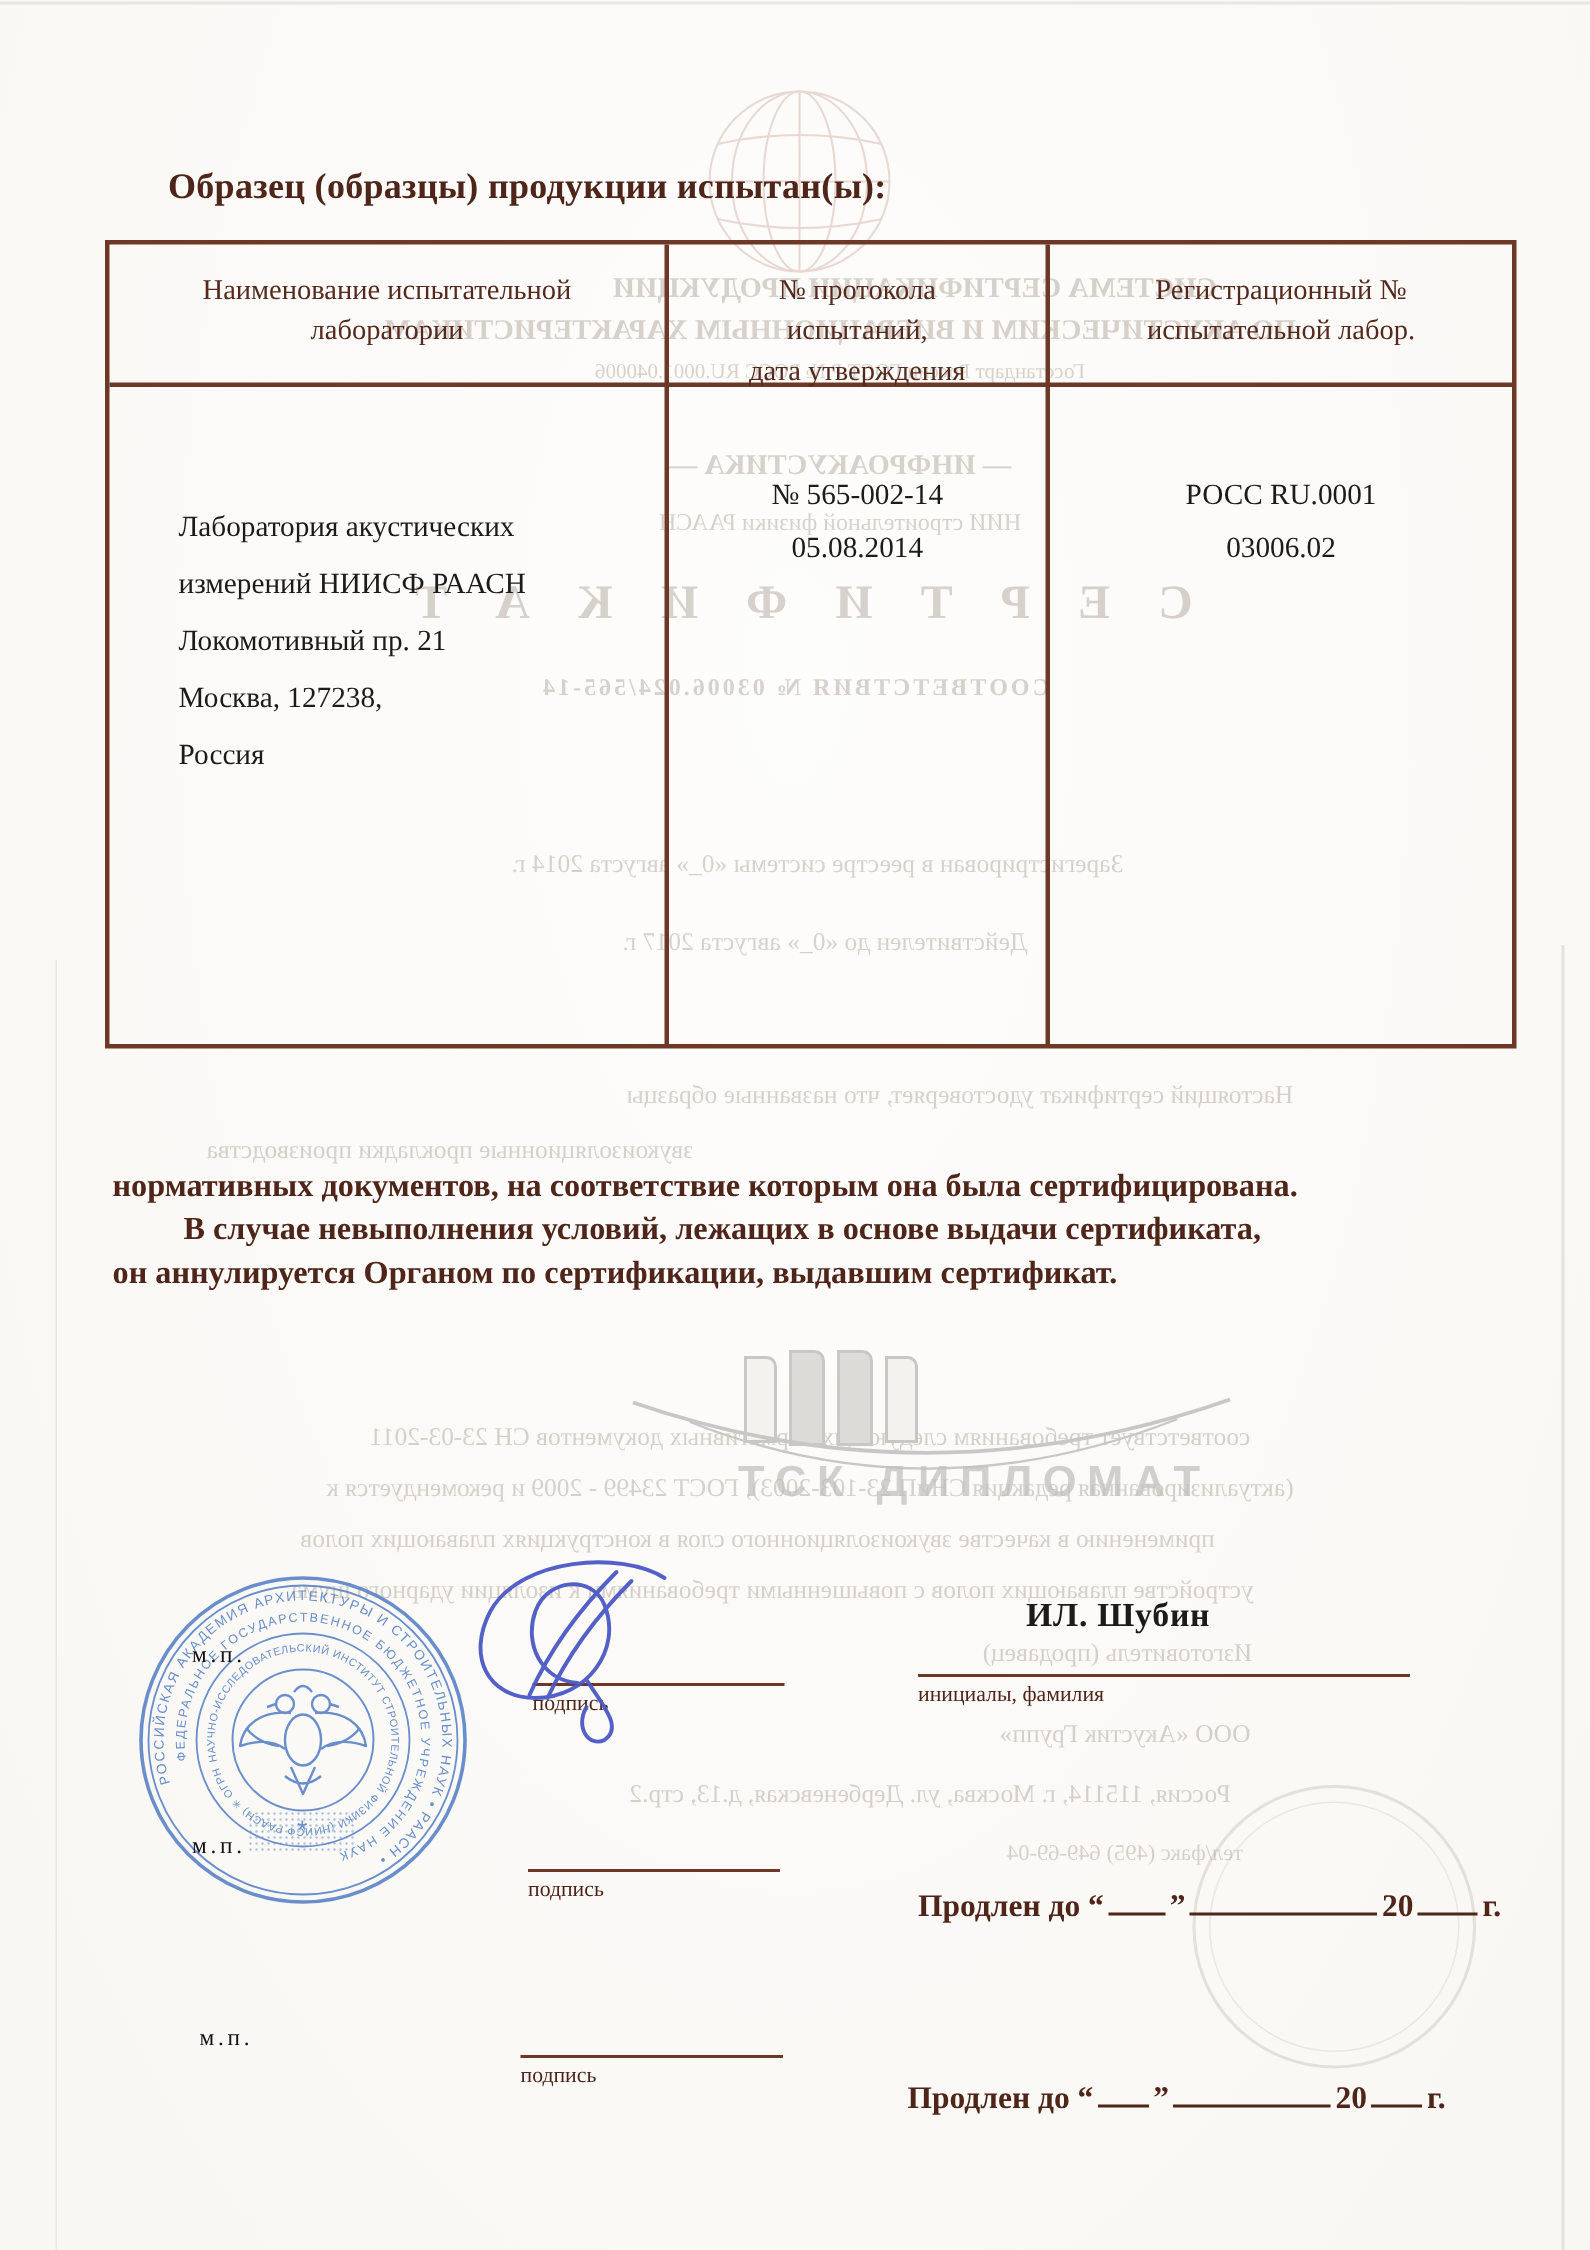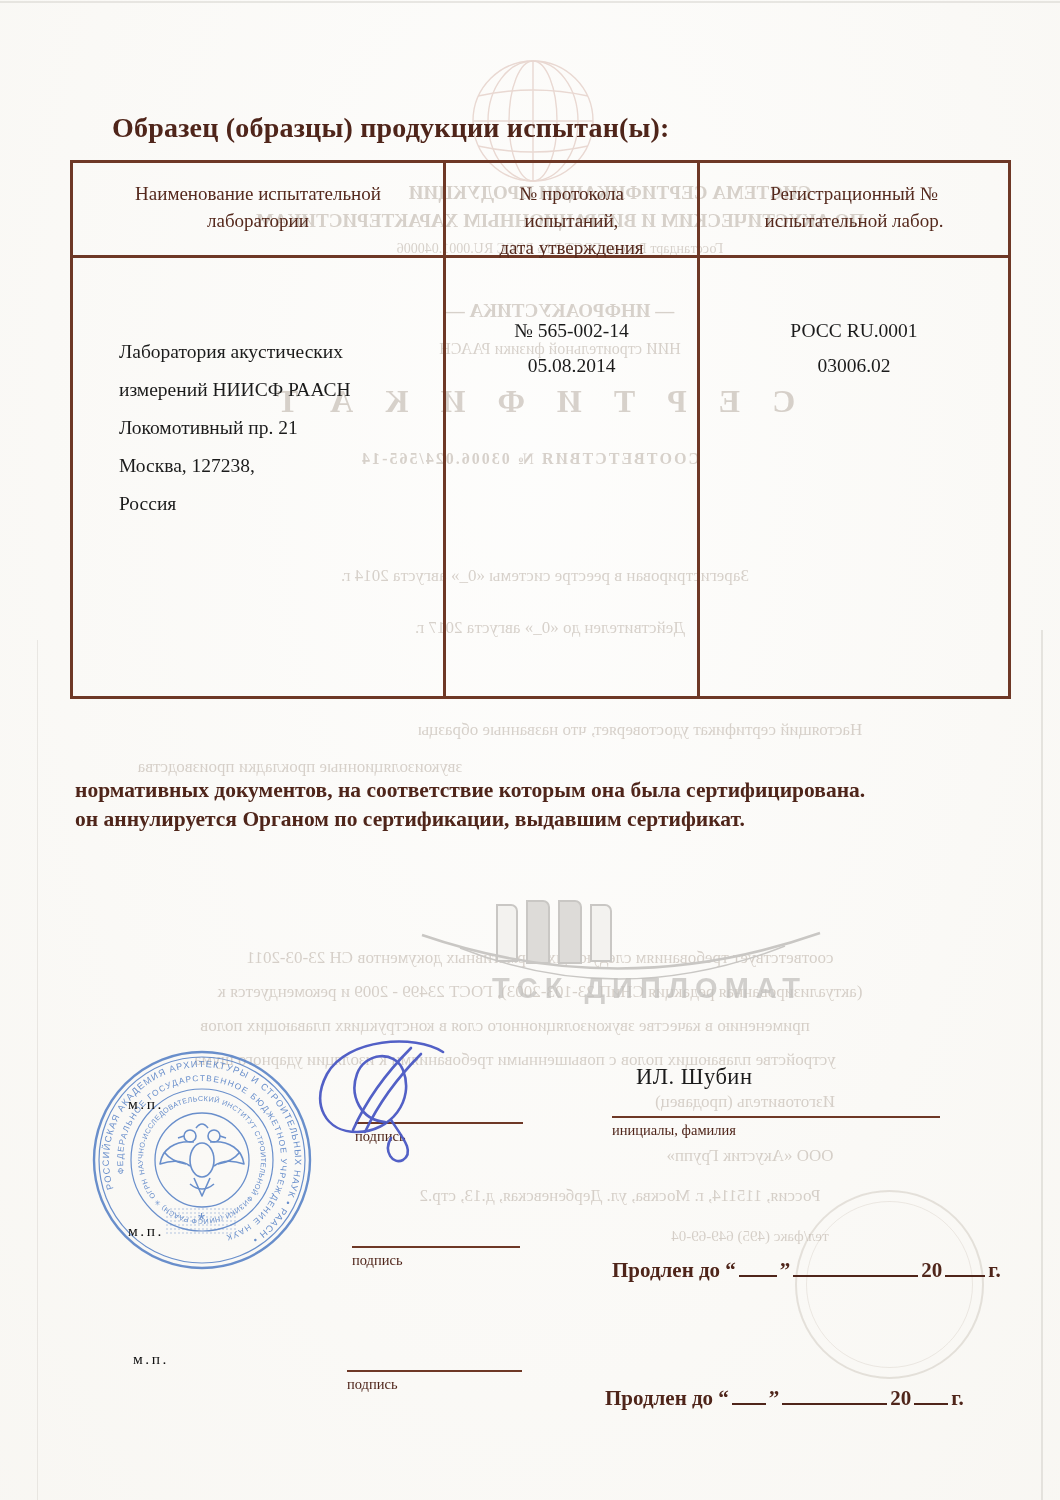--- a/index.html
+++ b/index.html
@@ -25,21 +25,21 @@
   
   .ghost{
     position:absolute;color:var(--ghost);opacity:.38;
     transform:scaleX(-1);text-align:center;white-space:nowrap;
     font-family:"Liberation Serif","DejaVu Serif",serif;
   }
   .ghost.b{font-weight:bold;}
   
   .title{
     position:absolute;left:112px;top:112px;
-    font-size:28px;font-weight:bold;color:var(--ink-brown);
+    font-size:24px;font-weight:bold;color:var(--ink-brown);
     letter-spacing:.2px;z-index:3;
   }
   
   .cert-table{
     position:absolute;left:70px;top:160px;width:935px;height:533px;
     display:grid;grid-template-columns:373px 254px 308px;grid-template-rows:95px 1fr;
     border:3px solid var(--table-border);z-index:2;
   }
   .cell{border-right:3px solid var(--table-border);border-bottom:3px solid var(--table-border);}
   .cell.last-col{border-right:none;}
@@ -64,22 +64,22 @@
     position:absolute;left:492px;top:972px;z-index:1;
     font-family:"Liberation Sans","DejaVu Sans",sans-serif;
     font-size:29px;letter-spacing:7px;color:var(--wm-gray);font-weight:bold;opacity:.75;
   }
   
   .head-label{
     position:absolute;left:300px;top:1022px;z-index:3;
     font-size:21.5px;font-weight:bold;color:var(--ink-brown);
   }
   .sig-name{
-    position:absolute;left:636px;top:1064px;z-index:4;
-    font-size:22.5px;font-weight:normal;color:var(--ink-black);letter-spacing:.5px;
+    position:absolute;left:684px;top:1064px;z-index:4;
+    font-size:22.5px;font-weight:bold;color:var(--ink-black);letter-spacing:.5px;
   }
   .rule{position:absolute;height:0;border-bottom:2px solid var(--table-border);z-index:3;}
   .caption{
     position:absolute;z-index:3;font-size:14.5px;color:var(--ink-brown);text-align:left;
   }
   .mp{
     position:absolute;z-index:5;font-size:15.5px;color:#111;
     letter-spacing:2.5px;font-weight:normal;
   }
   .prolong{
@@ -175,20 +175,21 @@
       <div>05.08.2014</div>
     </div>
     <div class="cell body td-center last-col">
       <div>РОСС RU.0001</div>
       <div>03006.02</div>
     </div>
   </div>
 
   <div class="obligation">
     <span class="ln">нормативных документов, на соответствие которым она была сертифицирована.</span>
+    <span class="ln indent">В случае невыполнения условий, лежащих в основе выдачи сертификата,</span>
     <span class="ln">он аннулируется Органом по сертификации, выдавшим сертификат.</span>
   </div>
 
   <svg class="wm" width="440" height="110" viewBox="0 0 440 110">
     <g fill="none" stroke="#c9c7c4" stroke-width="2">
       <path d="M97,12 h14 a6,6 0 0 1 6,6 v50 h-20 z" fill="#f3f2ef"></path>
       <path d="M127,8 h16 a6,6 0 0 1 6,6 v56 h-22 z" fill="#dddbd8"></path>
       <path d="M159,8 h16 a6,6 0 0 1 6,6 v56 h-22 z" fill="#dddbd8"></path>
       <path d="M191,12 h14 a6,6 0 0 1 6,6 v50 h-20 z" fill="#f3f2ef"></path>
       <path d="M22,42 Q220,110 420,40" stroke-width="2.5"></path>

